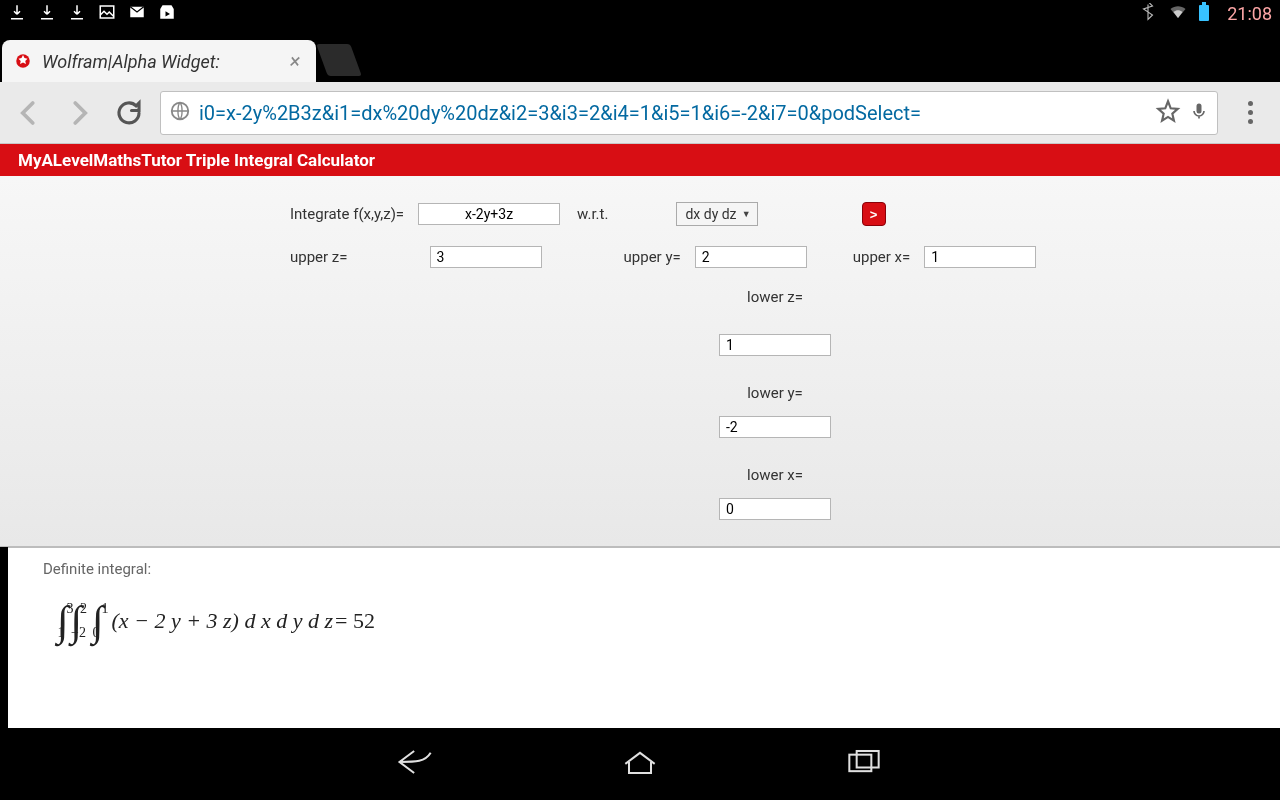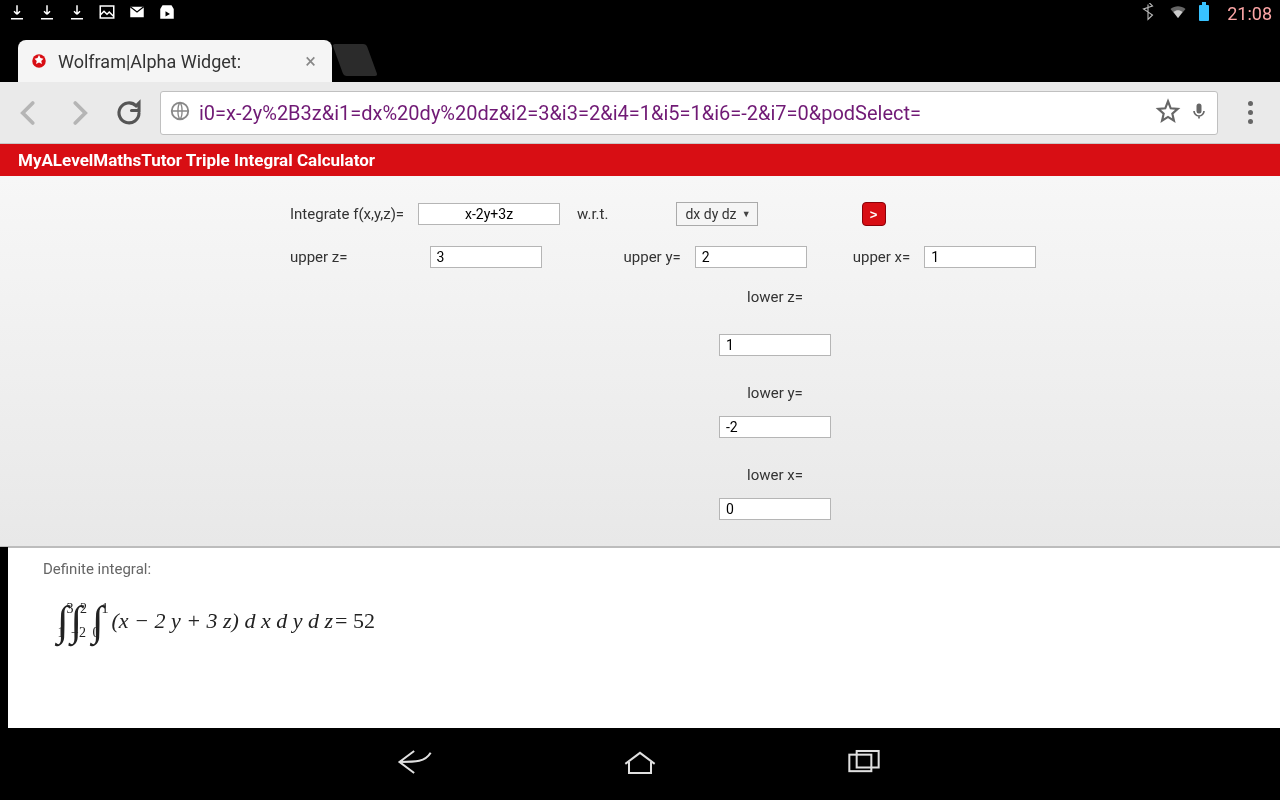--- a/index.html
+++ b/index.html
@@ -14,21 +14,21 @@
   padding:0 8px; color:#fff; font-size:14px;
 }
 .statusbar .left, .statusbar .right { display:flex; align-items:center; gap:12px; }
 .statusbar svg { width:18px; height:18px; fill:#fff; }
 .statusbar .clock { color:#fca5a5; font-size:18px; margin-left:6px; }
 .statusbar .battery { width:10px; height:16px; background:#38c2ff; border-radius:1px; position:relative; }
 .statusbar .battery:before { content:""; position:absolute; top:-3px; left:3px; width:4px; height:3px; background:#38c2ff; }
 
 .tabstrip {
   height:56px; background:#000; display:flex; align-items:flex-end;
-  padding-left:18px; position:relative;
+  padding-left:2px; position:relative;font-style:italic;
 }
 .tab {
   height:42px; width:314px; background:#f5f5f5;
   border-top-left-radius:8px; border-top-right-radius:8px;
   display:flex; align-items:center; padding:0 12px;
   position:relative;
 }
 .tab .favicon {
   width:18px; height:18px; margin-right:10px;
 }
@@ -48,21 +48,21 @@
 .toolbar .navbtn svg { width:30px; height:30px; fill:#b5b5b5; }
 .toolbar .navbtn.reload svg { fill:#555; }
 .toolbar .navbtn { background:none;border:none;display:flex;align-items:center;justify-content:center;width:38px;height:38px; }
 .urlbar {
   flex:1; height:44px; background:#fff; border:1px solid #c0c0c0;
   border-radius:3px; display:flex; align-items:center; padding:0 8px;
   gap:8px;
 }
 .urlbar .globe svg { width:22px;height:22px; fill:#888; }
 .urlbar input {
-  flex:1; border:none; outline:none; font-size:20px; color:#701a75;
+  flex:1; border:none; outline:none; font-size:20px; color:#0369a1;
   background:transparent; font-family:inherit;
 }
 .urlbar .star svg { width:26px;height:26px; fill:none; stroke:#666; stroke-width:2; }
 .urlbar .mic svg { width:20px;height:24px; fill:#666; }
 .menu-dots { width:40px; display:flex; flex-direction:column; gap:4px; align-items:center; justify-content:center; height:40px;}
 .menu-dots span { width:5px;height:5px;background:#666;border-radius:50%; }
 
 .redband {
   height:32px; background:#d80e14;
   color:#ffffff; font-weight:bold; font-size:17px;

